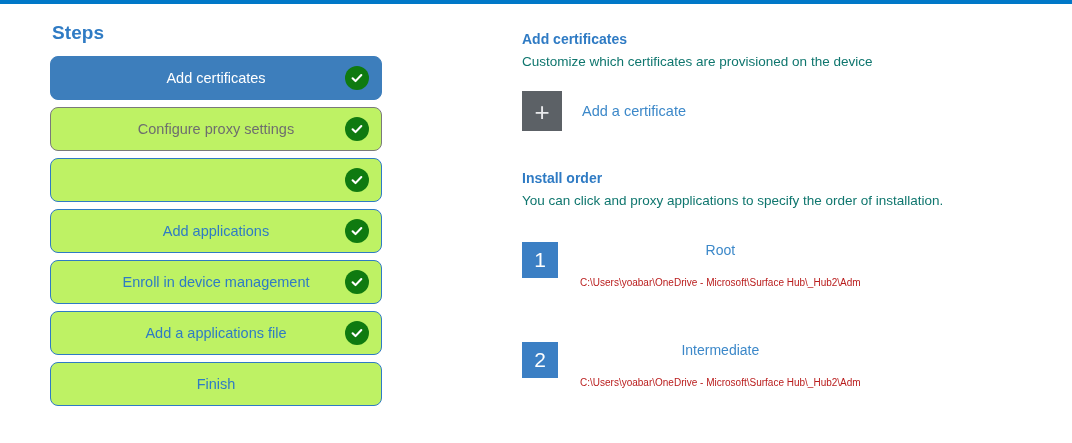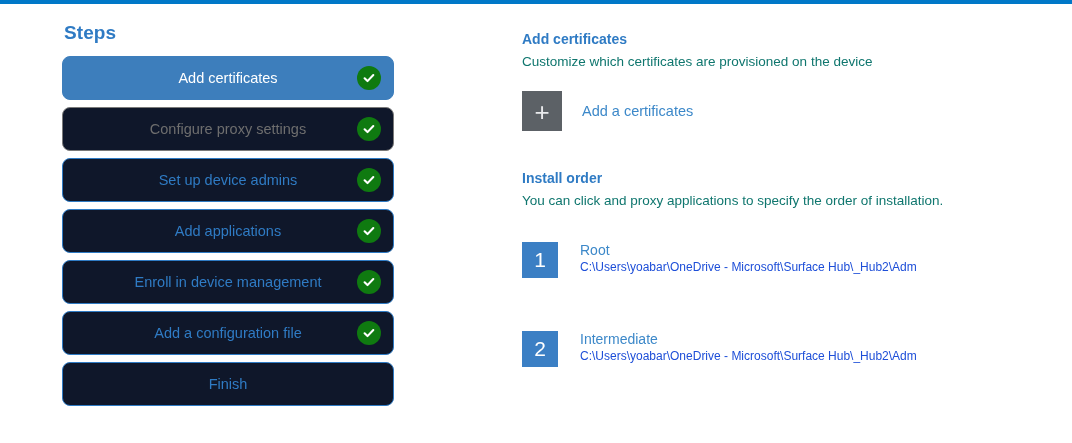--- a/index.html
+++ b/index.html
@@ -28,21 +28,21 @@
   #page {
     position: absolute;
     top: 4px; left: 0;
     width: 1072px;
     height: 439px;
   }
 
   
   #steps-panel {
     position: absolute;
-    left: 62px;
+    left: 50px;
     top: 18px;
     width: 332px;
   }
   #steps-title {
     font-size: 19px;
     font-weight: bold;
     color: #2f7bc4;
     letter-spacing: 0.1px;
     margin: 0 0 12px 2px;
   }
@@ -50,21 +50,21 @@
     display: flex;
     flex-direction: column;
     gap: 7px;
   }
   .step-btn {
     position: relative;
     box-sizing: border-box;
     height: 44px;
     border-radius: 8px;
     border: 1px solid #2f7bc4;
-    background: #0f172a;
+    background: #bef264;
     display: flex;
     align-items: center;
     justify-content: center;
     cursor: pointer;
   }
   .step-btn .step-label {
     font-size: 14.5px;
     color: #2f7bc4;
     line-height: 1;
     user-select: none;
@@ -176,31 +176,33 @@
     display: flex;
     align-items: center;
     justify-content: center;
     flex: none;
     margin-top: 1px;
   }
   .order-text {
     margin-left: 22px;
     white-space: nowrap;
     overflow: hidden;
+    text-align: center;
   }
   .order-name {
     font-size: 14px;
     color: #3c88c9;
     line-height: 1.32;
   }
   .order-path {
-    font-size: 12px;
-    color: #1d4ed8;
+    font-size: 10px;
+    color: #b91c1c;
     line-height: 1.32;
     white-space: nowrap;
+    margin-top: 16px;
   }
 </style>
 </head>
 <body>
 
 <div id="top-accent"></div>
 
 <div id="page">
 
   <div id="steps-panel">
@@ -216,21 +218,20 @@
         </div>
         <div class="step-btn muted">
           <span class="step-label">Configure proxy settings</span>
           <span class="check-badge">
             <svg width="14" height="14" viewBox="0 0 14 14" aria-hidden="true">
               <path d="M2.6 7.3 L5.5 10.1 L11.3 4.0" fill="none" stroke="#ffffff" stroke-width="2.1" stroke-linecap="round" stroke-linejoin="round"></path>
             </svg>
           </span>
         </div>
         <div class="step-btn">
-          <span class="step-label">Set up device admins</span>
           <span class="check-badge">
             <svg width="14" height="14" viewBox="0 0 14 14" aria-hidden="true">
               <path d="M2.6 7.3 L5.5 10.1 L11.3 4.0" fill="none" stroke="#ffffff" stroke-width="2.1" stroke-linecap="round" stroke-linejoin="round"></path>
             </svg>
           </span>
         </div>
         <div class="step-btn">
           <span class="step-label">Add applications</span>
           <span class="check-badge">
             <svg width="14" height="14" viewBox="0 0 14 14" aria-hidden="true">
@@ -240,21 +241,21 @@
         </div>
         <div class="step-btn">
           <span class="step-label">Enroll in device management</span>
           <span class="check-badge">
             <svg width="14" height="14" viewBox="0 0 14 14" aria-hidden="true">
               <path d="M2.6 7.3 L5.5 10.1 L11.3 4.0" fill="none" stroke="#ffffff" stroke-width="2.1" stroke-linecap="round" stroke-linejoin="round"></path>
             </svg>
           </span>
         </div>
         <div class="step-btn">
-          <span class="step-label">Add a configuration file</span>
+          <span class="step-label">Add a applications file</span>
           <span class="check-badge">
             <svg width="14" height="14" viewBox="0 0 14 14" aria-hidden="true">
               <path d="M2.6 7.3 L5.5 10.1 L11.3 4.0" fill="none" stroke="#ffffff" stroke-width="2.1" stroke-linecap="round" stroke-linejoin="round"></path>
             </svg>
           </span>
         </div>
         <div class="step-btn">
           <span class="step-label">Finish</span>
         </div>
       </div>
@@ -263,21 +264,21 @@
   <div id="content-panel">
 
     <div>
       <h3 class="section-heading">Add certificates</h3>
       <p class="section-sub">Customize which certificates are provisioned on the device</p>
 
       <div id="add-cert-row">
         <div id="add-cert-square">
           <span class="plus-glyph">+</span>
         </div>
-        <span id="add-cert-label">Add a certificates</span>
+        <span id="add-cert-label">Add a certificate</span>
       </div>
     </div>
 
     <div id="install-order-block">
       <h3 class="section-heading">Install order</h3>
       <p class="section-sub">You can click and proxy applications to specify the order of installation.</p>
 
       <div id="order-list">
           <div class="order-item">
             <div class="order-badge">1</div>

